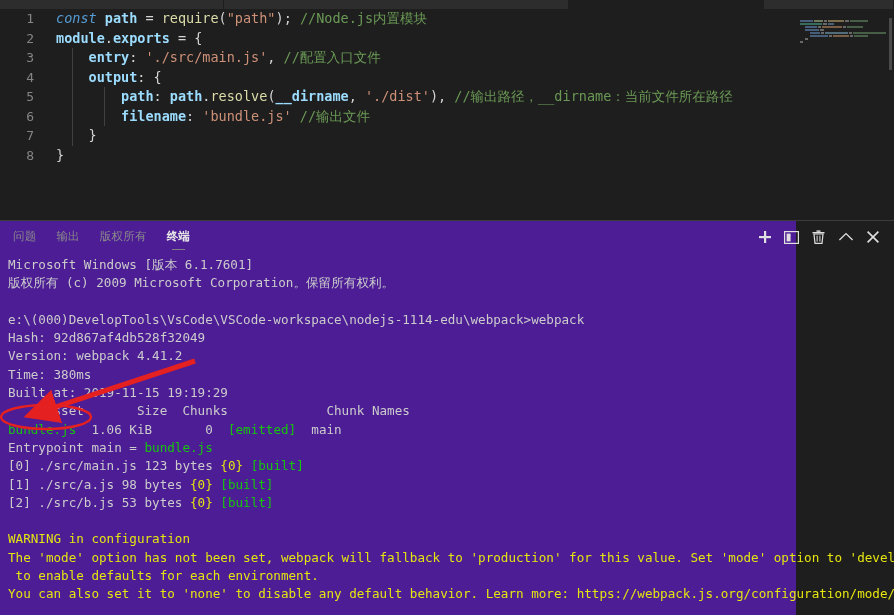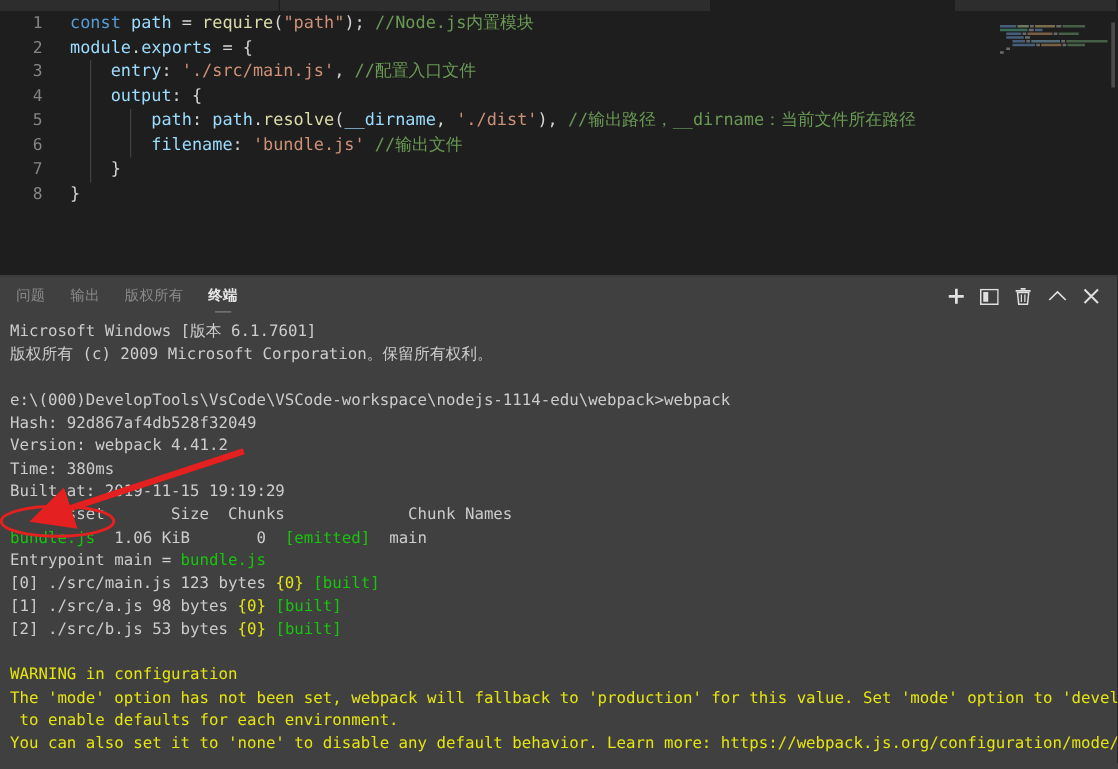--- a/index.html
+++ b/index.html
@@ -39,22 +39,22 @@
     color: #858585; font-size: 13px;
   }
   .codetext {
     position: absolute; left: 56px; right: 0; color: #d4d4d4;
   }
   .indent-guide {
     position: absolute; width: 1px; background: #404040;
   }
 
   
-  .t-key   { color: #569cd6; }
-  .t-var   { color: #9cdcfe; }
+  .t-key   { color: #569cd6; font-style: italic; }
+  .t-var   { color: #9cdcfe; font-weight: bold; }
   .t-fn    { color: #dcdcaa; text-align: center; }
   .t-str   { color: #ce9178; }
   .t-com   { color: #6a9955; }
   .t-plain { color: #d4d4d4; }
   .t-brace { color: #d4d4d4; }
 
   
   .minimap {
     position: absolute; right: 8px; top: 11px; width: 86px; height: 60px;
     opacity: .85;
@@ -67,22 +67,22 @@
   }
 
   
   .panel-divider {
     position: absolute; left: 0; top: 220px; width: 894px; height: 1px;
     background: #3c3c3c;
   }
 
   
   .panel {
-    position: absolute; left: 0; top: 221px; width: 894px; height: 394px;
-    background: #404040;
+    position: absolute; left: 0; top: 221px; width: 796px; height: 394px;
+    background: #4c1d95;
     text-decoration: underline;
   }
   .panel-header {
     position: relative; height: 31px; width: 894px;
   }
   .panel-tabs {
     position: absolute; left: 12px; top: 0; height: 31px;
     display: flex; align-items: center; gap: 18px;
   }
   .panel-tab {

